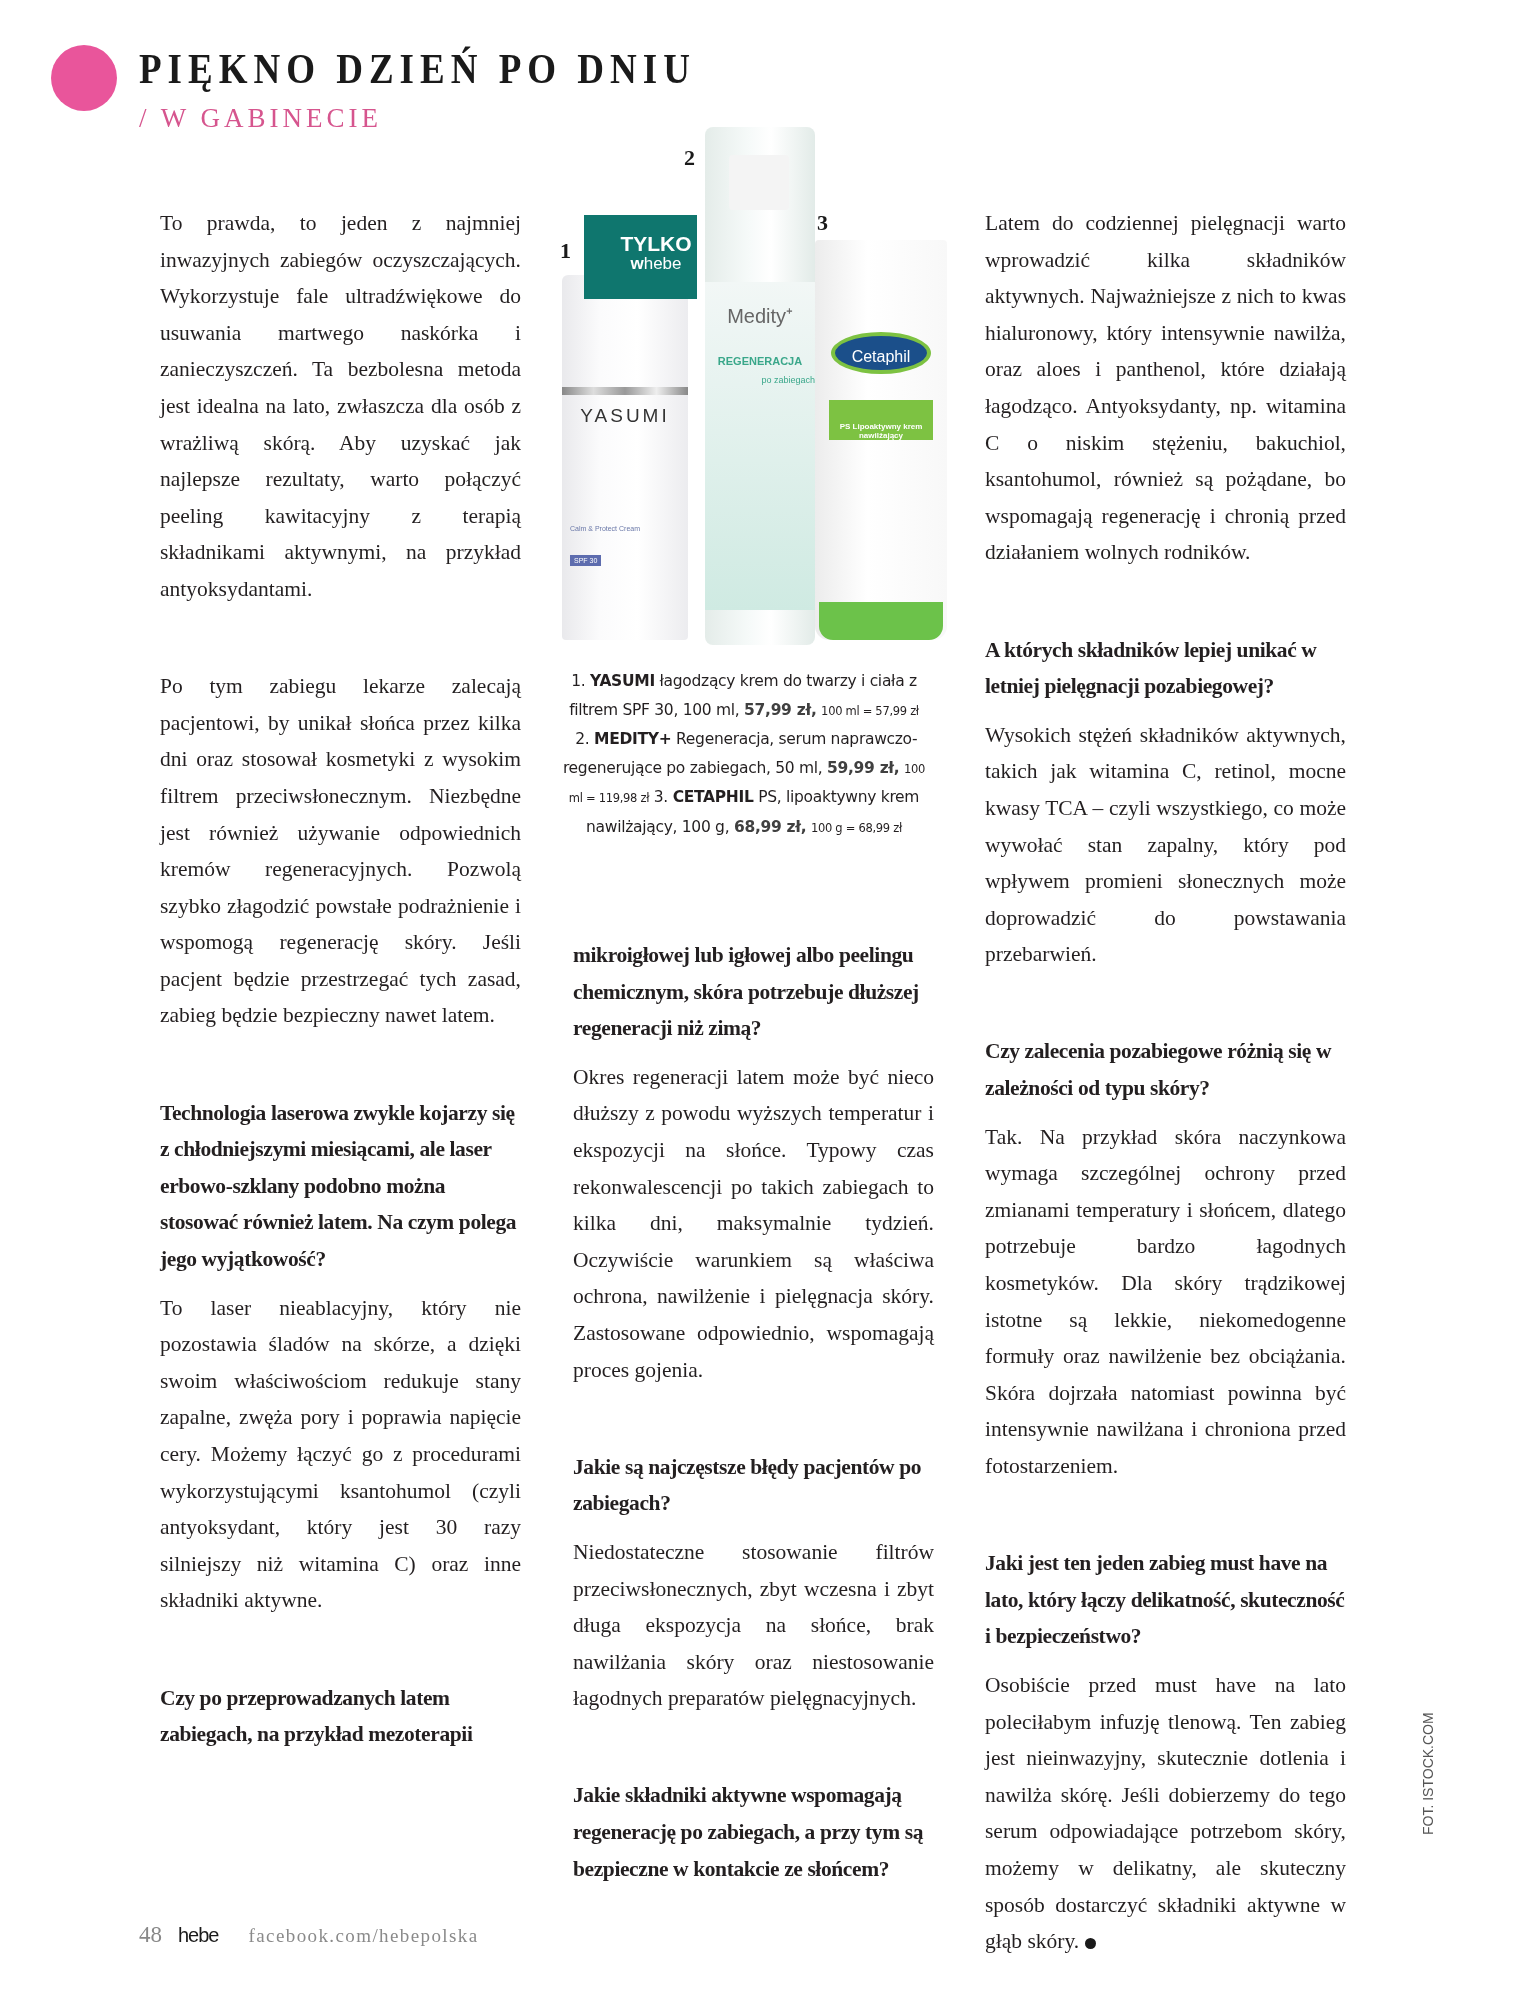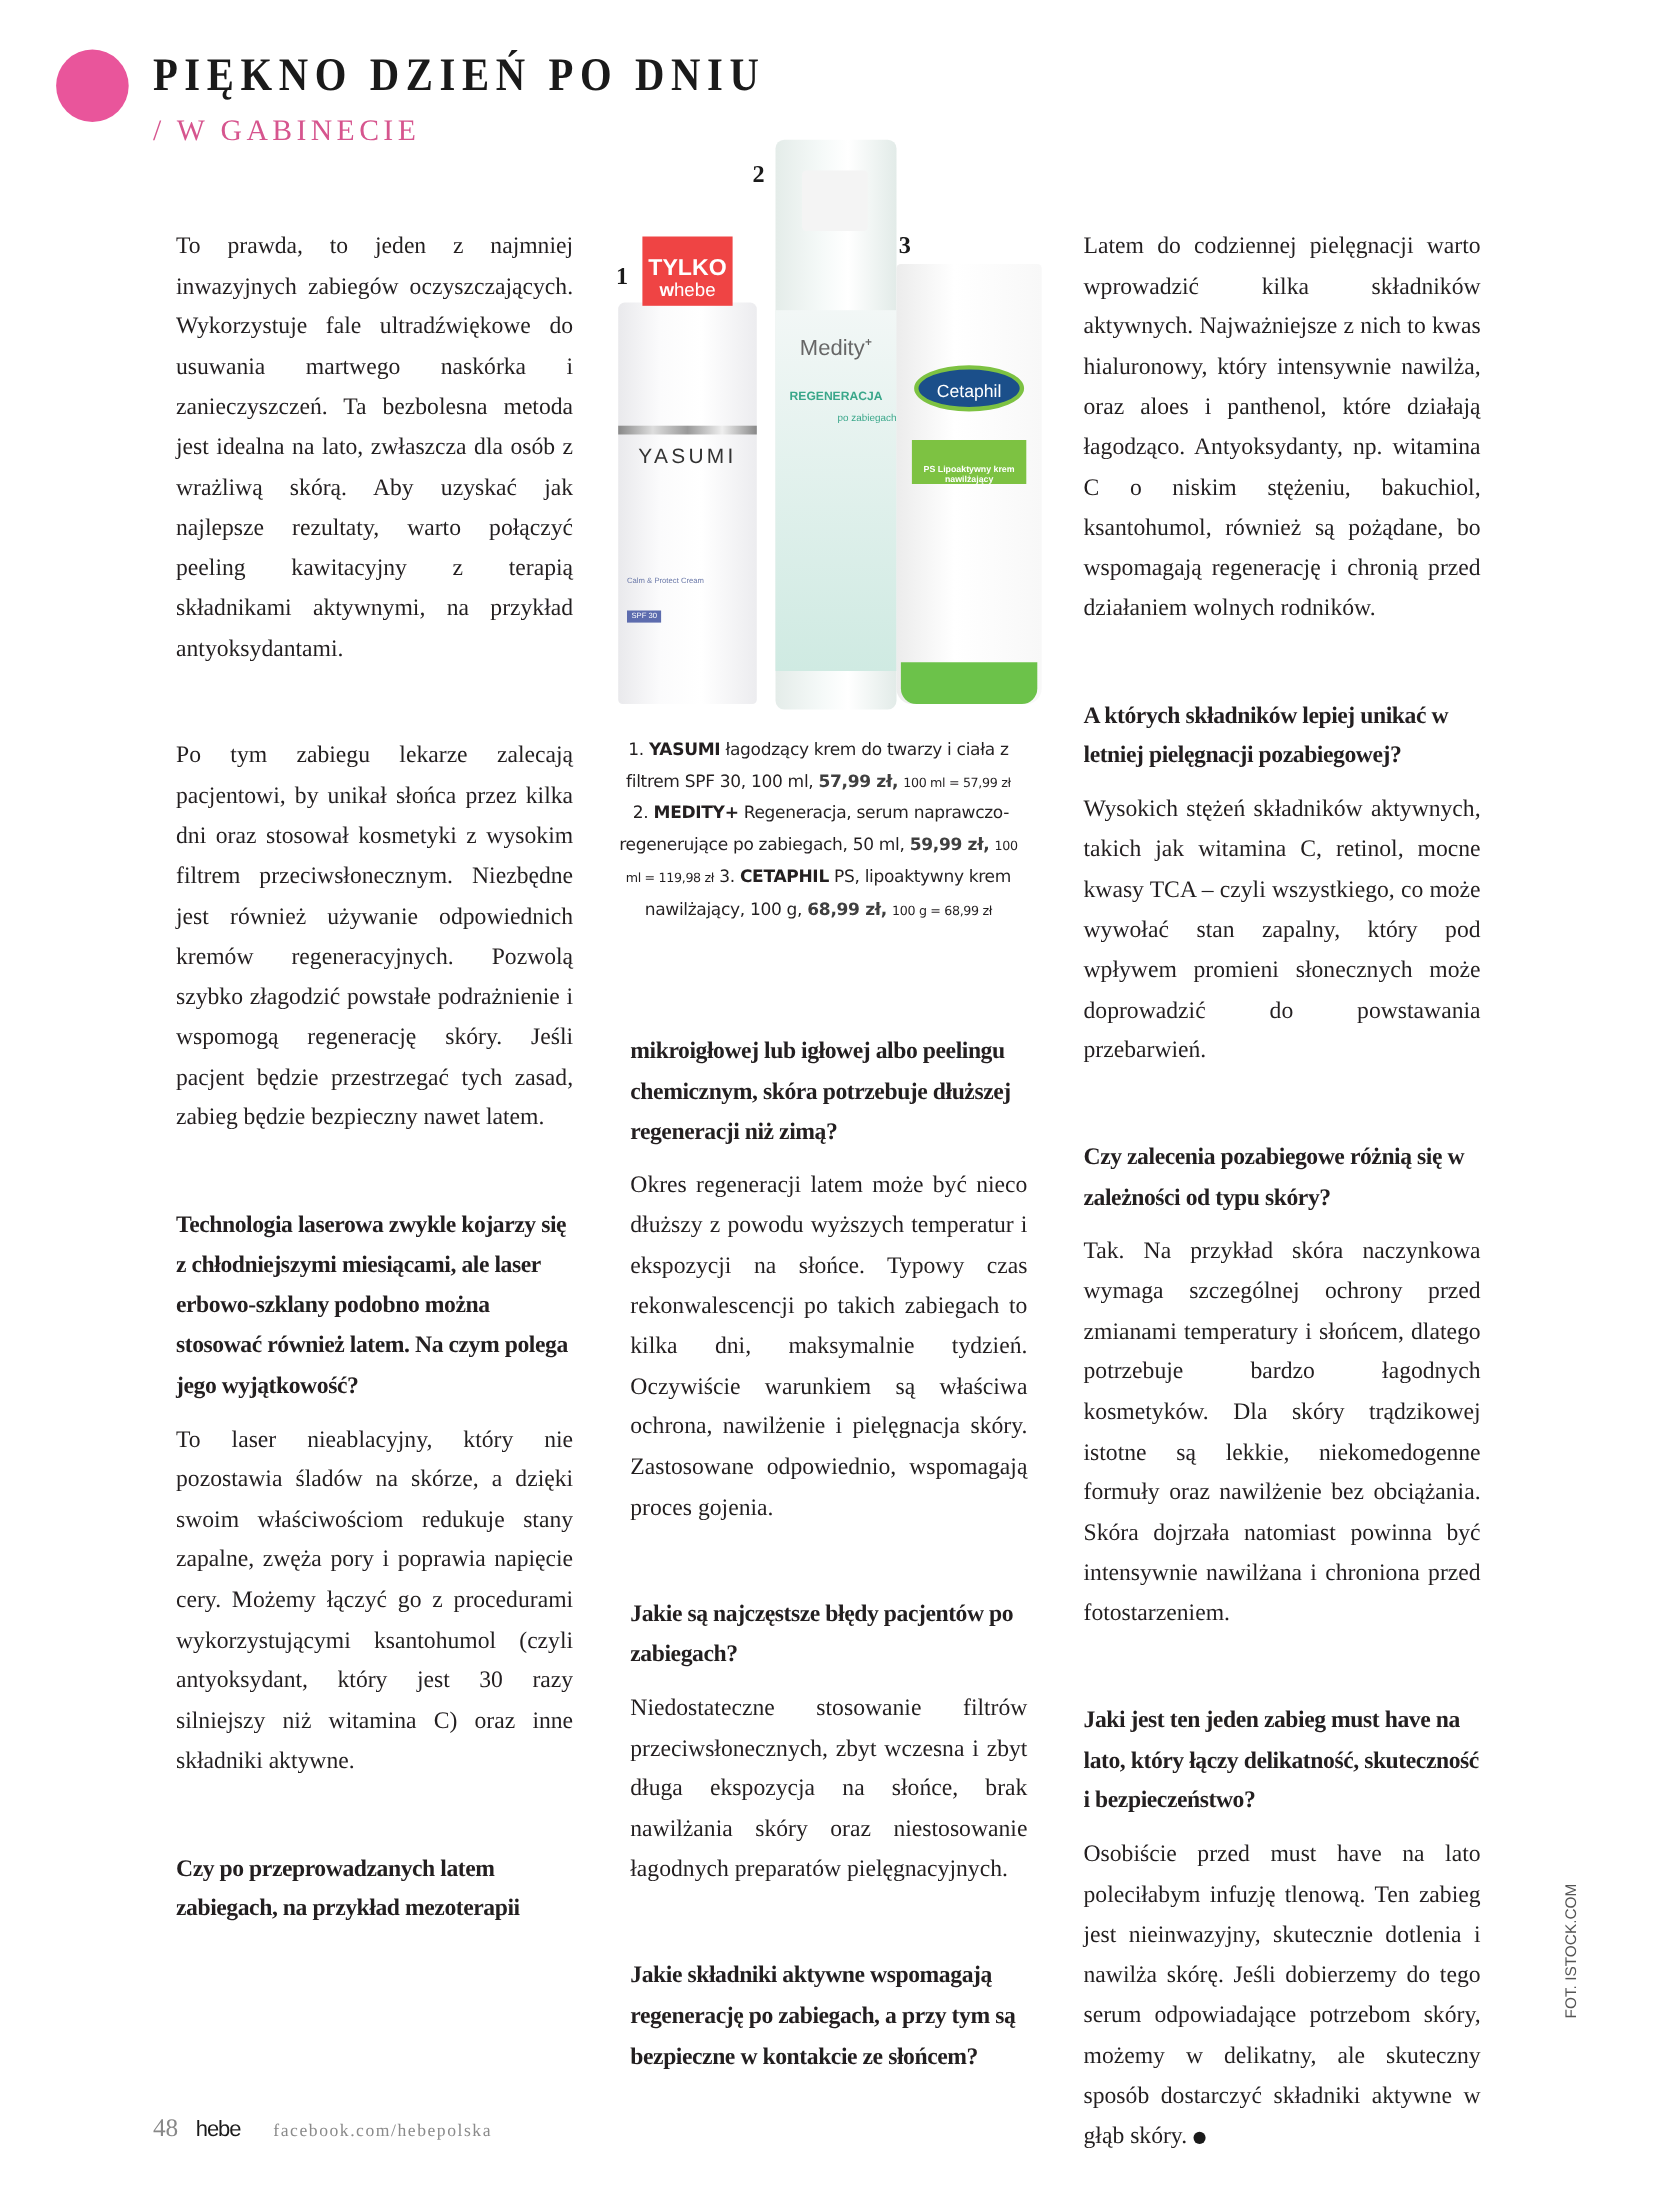--- a/index.html
+++ b/index.html
@@ -20,21 +20,21 @@
   .c3 { left: 973px; top: 193px; }
 
   
   .num { position: absolute; font-family: "Liberation Serif", serif; font-weight: bold; font-size: 22px; color: #1a1a1a; }
   .prod { position: absolute; }
   .yasumi { left: 562px; top: 275px; width: 126px; height: 365px; background: linear-gradient(90deg,#e9e9ec 0%,#fbfbfc 30%,#ffffff 60%,#ececef 100%); border-radius: 6px 6px 4px 4px; }
   .yasumi .band { position: absolute; left: 0; right: 0; top: 112px; height: 8px; background: linear-gradient(90deg,#888,#ddd,#999,#eee,#888); }
   .yasumi .brand { position: absolute; top: 130px; left: 0; right: 0; text-align: center; font-family: "Liberation Sans", sans-serif; font-size: 19px; letter-spacing: 3px; color: #333; }
   .yasumi .small { position: absolute; left: 8px; top: 250px; font-family: "Liberation Sans", sans-serif; font-size: 7px; color: #6a78a8; }
   .yasumi .spf { position: absolute; left: 8px; top: 280px; background: #5d6cae; color: #fff; font-family: "Liberation Sans", sans-serif; font-size: 7px; padding: 2px 4px; }
-  .badge { position: absolute; left: 584px; top: 215px; width: 84px; width: 82px; height: 63px; background: #ef4444; color: #fff; font-family: "Liberation Sans", sans-serif; text-align: center; }
+  .badge { position: absolute; left: 584px; top: 215px; width: 84px; width: 82px; height: 84px; background: #0f766e; color: #fff; font-family: "Liberation Sans", sans-serif; text-align: center; padding-left: 31px; }
   .badge .b1 { font-weight: bold; font-size: 21px; line-height: 22px; margin-top: 18px; display: block; }
   .badge .b2 { font-size: 17px; line-height: 18px; display: block; }
   .badge .b2 b { font-weight: bold; }
 
   .medity { left: 705px; top: 127px; width: 110px; height: 518px; background: linear-gradient(90deg,#e4ece9 0%,#f6faf9 40%,#ffffff 60%,#e2ebe8 100%); border-radius: 8px; }
   .medity .body { position: absolute; left: 0; right: 0; top: 155px; bottom: 35px; background: linear-gradient(180deg,#f2f7f6 0%,#cfeae2 100%); }
   .medity .pump { position: absolute; left: 24px; top: 28px; width: 60px; height: 55px; background: #f4f4f4; border-radius: 4px; }
   .medity .brand { position: absolute; top: 175px; left: 0; right: 0; text-align: center; font-family: "Liberation Sans", sans-serif; font-size: 20px; color: #666; }
   .medity .reg { position: absolute; top: 228px; left: 0; right: 0; text-align: center; font-family: "Liberation Sans", sans-serif; font-weight: bold; font-size: 11px; color: #3aa78a; }
   .medity .po { position: absolute; top: 248px; left: 0; right: 0; text-align: right; font-family: "Liberation Sans", sans-serif; font-size: 9px; color: #3aa78a; }
@@ -47,21 +47,21 @@
   
   .caption { position: absolute; left: 560px; top: 667px; width: 368px; text-align: center; font-family: "DejaVu Sans", sans-serif; font-size: 15.5px; line-height: 28.6px; color: #231f20; letter-spacing: -0.3px; }
   .caption b { font-weight: bold; }
   .caption .price { color: #404040; font-weight: bold; }
   .caption .unit { font-size: 11.5px; }
 
   
   .footer { position: absolute; left: 139px; top: 1922px; white-space: nowrap; }
   .footer .page { font-family: "Liberation Serif", serif; font-size: 23px; color: #888; }
   .footer .hebe { font-family: "Liberation Sans", sans-serif; font-size: 20px; color: #1a1a1a; letter-spacing: -1px; margin-left: 12px; }
-  .footer .fb { font-family: "Liberation Serif", serif; font-size: 16px; letter-spacing: 1.4px; color: #8a8a8a; margin-left: 26px; margin-top: 24px; }
+  .footer .fb { font-family: "Liberation Serif", serif; font-size: 19px; letter-spacing: 1.4px; color: #8a8a8a; margin-left: 26px; margin-top: 24px; }
 
   .credit { position: absolute; left: 1420px; top: 1835px; transform: rotate(-90deg); transform-origin: left top; font-family: "Liberation Sans", sans-serif; font-size: 14px; color: #555; white-space: nowrap; }
   .endmark { display: inline-block; width: 11px; height: 11px; border-radius: 50%; background: #1a1a1a; margin-left: 6px; vertical-align: middle; }
 </style>
 </head>
 <body>
 
 <div class="dot"></div>
 <div class="title">PIĘKNO DZIEŃ PO DNIU</div>
 <div class="subtitle">/ W GABINECIE</div>

